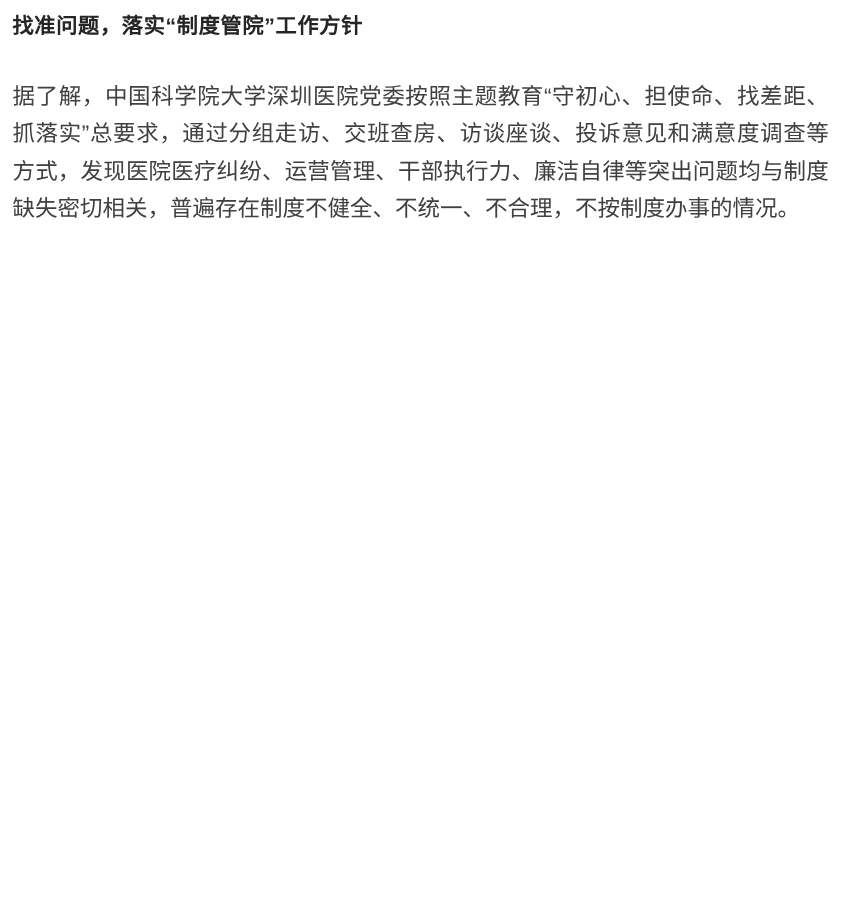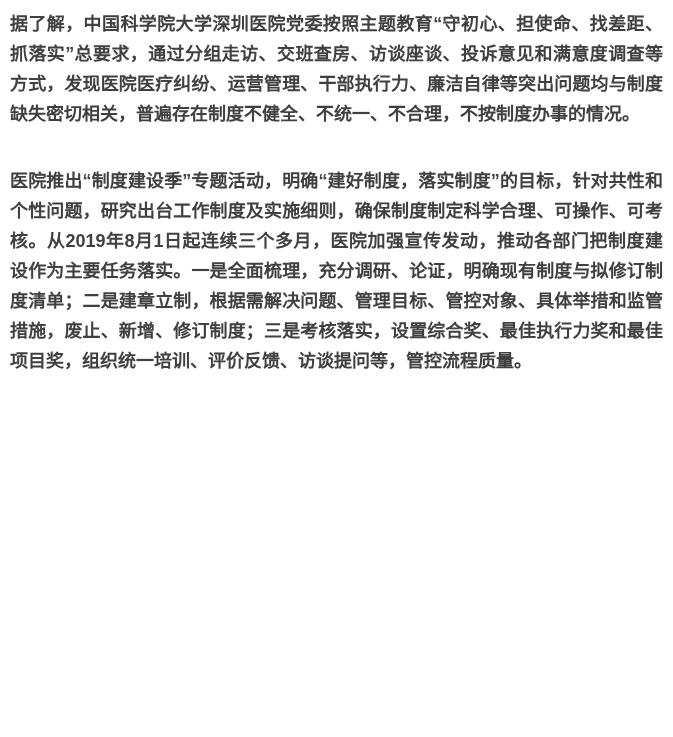--- a/index.html
+++ b/index.html
@@ -25,28 +25,27 @@
     letter-spacing: 0.5px;
   }
   .article-para {
     font-size: 18px;
     line-height: 30px;
     color: #404040;
     margin: 0 0 37px 0;
     text-align: justify;
     text-justify: inter-ideograph;
     word-break: break-all;
-    font-weight: bold;
   }
   .article-para:last-child {
     margin-bottom: 0;
   }
 </style>
 </head>
 <body>
 
 <main class="article">
+  <h1 class="article-title">找准问题，落实“制度管院”工作方针</h1>
 
   <p class="article-para">据了解，中国科学院大学深圳医院党委按照主题教育“守初心、担使命、找差距、抓落实”总要求，通过分组走访、交班查房、访谈座谈、投诉意见和满意度调查等方式，发现医院医疗纠纷、运营管理、干部执行力、廉洁自律等突出问题均与制度缺失密切相关，普遍存在制度不健全、不统一、不合理，不按制度办事的情况。</p>
 
 
-  <p class="article-para">医院推出“制度建设季”专题活动，明确“建好制度，落实制度”的目标，针对共性和个性问题，研究出台工作制度及实施细则，确保制度制定科学合理、可操作、可考核。从2019年8月1日起连续三个多月，医院加强宣传发动，推动各部门把制度建设作为主要任务落实。一是全面梳理，充分调研、论证，明确现有制度与拟修订制度清单；二是建章立制，根据需解决问题、管理目标、管控对象、具体举措和监管措施，废止、新增、修订制度；三是考核落实，设置综合奖、最佳执行力奖和最佳项目奖，组织统一培训、评价反馈、访谈提问等，管控流程质量。</p>
 </main>
 
 </body></html>

